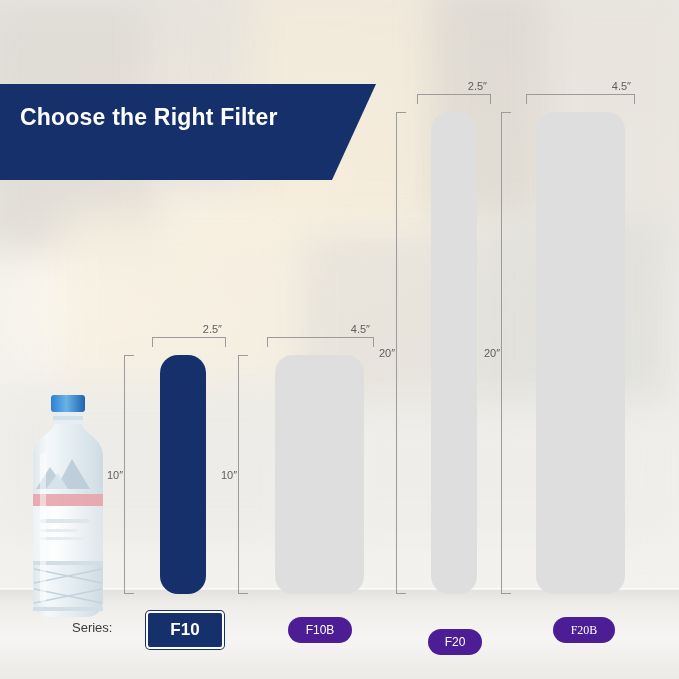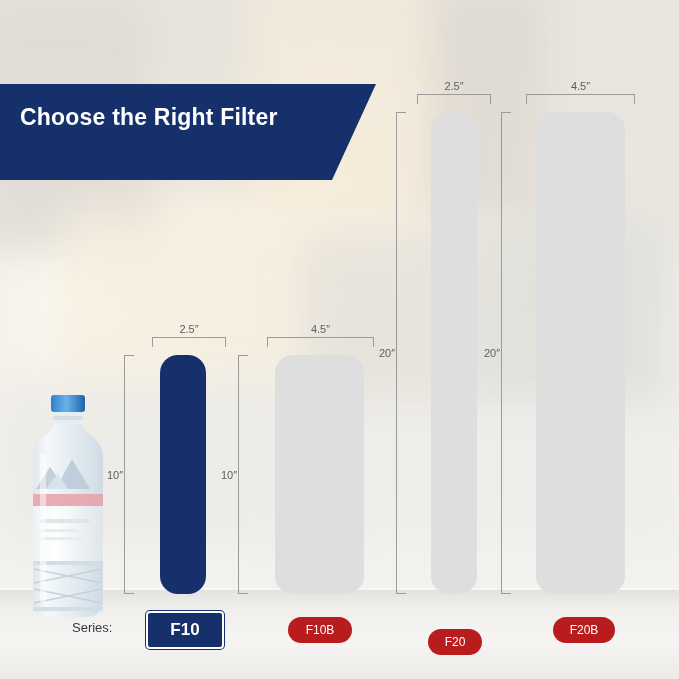--- a/index.html
+++ b/index.html
@@ -61,21 +61,21 @@
   }
   .fbody.grey{background:#dedede;}
   .fbody.navy{background:#15306b;}
 
   
   .wbrk{position:absolute;}
   .wbrk .bar{position:absolute;left:0;top:10px;height:1px;width:100%;background:#9b9b9b;}
   .wbrk .tickL{position:absolute;left:0;top:10px;width:1px;height:10px;background:#9b9b9b;}
   .wbrk .tickR{position:absolute;right:0;top:10px;width:1px;height:10px;background:#9b9b9b;}
   .wbrk .lbl{
-    position:absolute;left:0;top:-4px;width:100%;text-align:center;
+    position:absolute;left:0;top:-4px;width:100%;text-align:right;
     font-size:11px;color:#5e5e5e;background:transparent;
   }
   .wbrk .lbl span{background:transparent;padding:0 4px;}
 
   
   .hbrk{position:absolute;}
   .hbrk .bar{position:absolute;left:10px;top:0;width:1px;height:100%;background:#9b9b9b;}
   .hbrk .tickT{position:absolute;left:10px;top:0;height:1px;width:10px;background:#9b9b9b;}
   .hbrk .tickB{position:absolute;left:10px;bottom:0;height:1px;width:10px;background:#9b9b9b;}
   .hbrk .lbl{
@@ -83,21 +83,21 @@
     width:34px;text-align:center;font-size:11px;color:#5e5e5e;
   }
 
   
   .series-label{
     position:absolute;left:36px;top:620px;font-size:13px;color:#3b3b3b;margin-left:36px;
   }
   .pill{
     position:absolute;height:26px;border-radius:13px;
     display:flex;align-items:center;justify-content:center;
-    font-size:12px;color:#ffffff;background:#b91c1c;
+    font-size:12px;color:#ffffff;background:#4c1d95;
   }
   .pill.active{
     background:#15306b;color:#ffffff;height:34px;border-radius:4px;
     font-size:17px;font-weight:bold;border:2px solid #ffffff;
     box-shadow:0 0 0 1px #15306b;
   }
 
   
   .bottle{position:absolute;left:24px;top:393px;width:88px;height:227px;}
 </style>
@@ -237,15 +237,15 @@
 
       <rect x="16" y="60" width="6" height="150" rx="3" fill="#ffffff" opacity="0.5"></rect>
     </svg>
   </div>
 
   <div class="series-label">Series:</div>
 
   <div class="pill active" style="left:146px;top:611px;width:74px;">F10</div>
   <div class="pill" style="left:288px;top:617px;width:64px;">F10B</div>
   <div class="pill" style="left:428px;top:629px;width:54px;">F20</div>
-  <div class="pill" style="left:553px;top:617px;width:62px;">F20B</div>
+  <div class="pill" style="left:553px;top:617px;width:62px;font-family:Liberation Serif, serif;">F20B</div>
 
 </div>
 
 </body></html>

